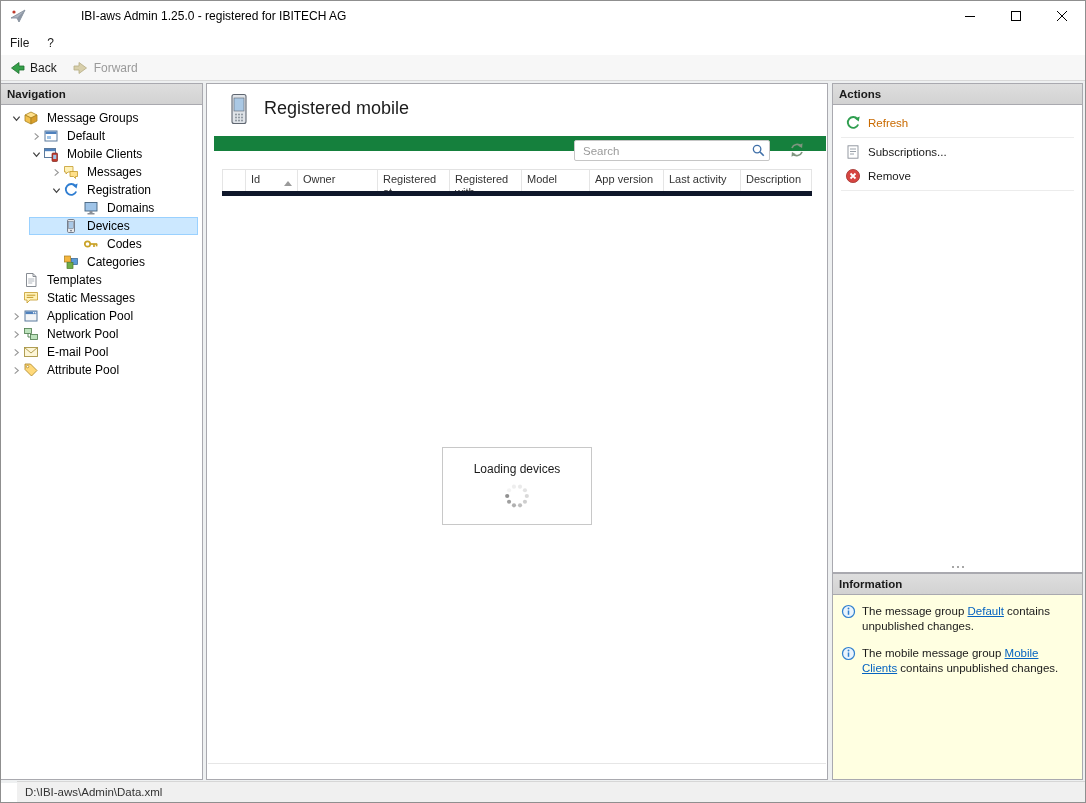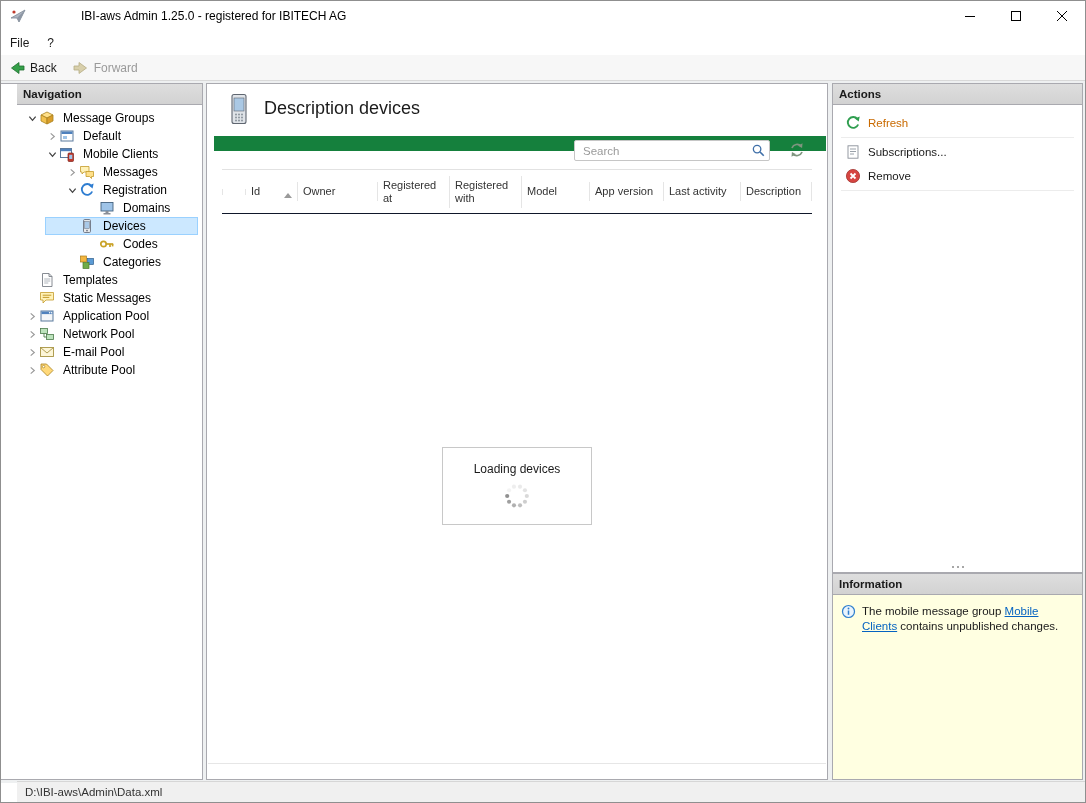--- a/index.html
+++ b/index.html
@@ -24,21 +24,21 @@
   .tool-btn.disabled { color:#9a9a9a; }
   .tool-btn svg { flex:none; }
 
   
   .content-bg { position:absolute; left:0; top:80px; width:100%; height:702px; background:#eef0f1; }
 
   
   .panel-header { height:21px; background:linear-gradient(#dedede,#d2d2d2); border-bottom:1px solid #a9a9af; font-size:11.5px; font-weight:bold; color:#1a1a1a; line-height:20px; padding-left:6px; }
 
   
-  .nav-panel { position:absolute; left:0; top:82px; width:202px; height:697px; background:#fff; border:1px solid #a9a9af; border-left:none;padding-left:16px; }
+  .nav-panel { position:absolute; left:0; top:82px; width:202px; height:697px; background:#fff; border:1px solid #a9a9af; border-left:none; }
   .tree { padding-top:4px; }
   .trow { position:relative; display:flex; align-items:center; height:18px; font-size:12px; color:#000; cursor:default; white-space:nowrap; }
   .lvl0 { padding-left:8px; } .lvl1 { padding-left:28px; } .lvl2 { padding-left:48px; } .lvl3 { padding-left:68px; }
   .chev { width:14px; height:18px; display:flex; align-items:center; justify-content:center; flex:none; position:relative; z-index:1; }
   .ticon { width:16px; height:16px; margin-right:5px; flex:none; position:relative; z-index:1; }
   .ticon svg { display:block; width:16px; height:16px; }
   .tlabel { position:relative; z-index:1; padding:0 3px; }
   .selbg { position:absolute; left:28px; right:4px; top:0; bottom:0; background:#cce8ff; border:1px solid #9ad1ff; }
 
   
@@ -47,21 +47,21 @@
   .main-head .devbig { position:absolute; left:20px; top:9px; }
   .main-title { position:absolute; left:57px; top:14px; font-size:18px; color:#1b1b1b; }
   .search-band { position:absolute; left:7px; right:1px; top:52px; height:15px; background:#15803d; }
   .search-box { position:absolute; right:56px; top:4px; width:196px; height:21px; }
   .search-box input { width:100%; height:100%; border:1px solid #c6c6c6; border-radius:2px; background:#fff; font-family:"Liberation Sans",sans-serif; font-size:11.5px; color:#444; padding:1px 24px 1px 8px; outline:none; }
   .search-box input::placeholder { color:#9a9a9a; }
   .search-glass { position:absolute; right:4px; top:3px; width:15px; height:15px; }
   .sync-btn { position:absolute; right:20px; top:5px; width:18px; height:18px; }
 
   
-  .thead { position:absolute; left:15px; top:85px; width:590px; height:45px; display:flex; border-top:1px solid #e2e2e2; border-bottom:1px solid #0f172a;align-items:center; }
+  .thead { position:absolute; left:15px; top:85px; width:590px; height:27px; display:flex; border-top:1px solid #e2e2e2; border-bottom:5px solid #0f172a; }
   .th { position:relative; border-right:1px solid #e5e5e5; font-size:11px; color:#333; padding:3px 5px; line-height:13px; overflow:hidden; }
   .th.c0 { width:24px; border-left:1px solid #e5e5e5; }
   .th.c1 { width:52px; } .th.c2 { width:80px; } .th.c3 { width:72px; } .th.c4 { width:72px; }
   .th.c5 { width:68px; } .th.c6 { width:74px; } .th.c7 { width:77px; } .th.c8 { width:71px; }
   .sortmark { position:absolute; right:5px; top:6px; }
   .table-bottom-line { position:absolute; left:1px; right:1px; top:679px; border-top:1px solid #e6e6e6; }
 
   
   .loading-box { position:absolute; left:235px; top:363px; width:150px; height:78px; background:#fff; border:1px solid #c8c8c8; text-align:center; }
   .loading-text { font-size:12px; color:#1a1a1a; margin-top:14px; }
@@ -382,21 +382,21 @@
               <circle cx="15" cy="21.5" r="1"></circle>
               <circle cx="9" cy="24.5" r="1"></circle>
               <circle cx="12" cy="24.5" r="1"></circle>
               <circle cx="15" cy="24.5" r="1"></circle>
               <circle cx="9" cy="27.5" r="1"></circle>
               <circle cx="12" cy="27.5" r="1"></circle>
               <circle cx="15" cy="27.5" r="1"></circle>
             </g>
           </svg>
       </span>
-      <span class="main-title">Description devices</span>
+      <span class="main-title">Registered mobile</span>
     </div>
 
     <div class="search-band">
       <div class="search-box">
         <input type="text" placeholder="Search" style="">
         <span class="search-glass">
           <svg viewBox="0 0 16 16" width="15" height="15">
               <circle cx="6.5" cy="6.5" r="4" fill="none" stroke="#3f6fa8" stroke-width="1.4"></circle>
               <line x1="9.6" y1="9.6" x2="13.6" y2="13.6" stroke="#3f6fa8" stroke-width="1.7"></line>
             </svg>
@@ -493,20 +493,28 @@
   </div>
 
   <div class="info-panel">
     <div class="panel-header">Information</div>
     <div class="note">
       <span class="nicon"><svg viewBox="0 0 16 16" width="15" height="15">
             <circle cx="8" cy="8" r="6.4" fill="#eaf4fd" stroke="#2f7fce" stroke-width="1.3"></circle>
             <rect x="7.2" y="6.9" width="1.6" height="4.6" fill="#2f7fce"></rect>
             <circle cx="8" cy="4.8" r="1" fill="#2f7fce"></circle>
           </svg></span>
+      <span><span>The message group </span><a>Default</a><span> contains unpublished changes.</span></span>
+    </div>
+    <div class="note">
+      <span class="nicon"><svg viewBox="0 0 16 16" width="15" height="15">
+            <circle cx="8" cy="8" r="6.4" fill="#eaf4fd" stroke="#2f7fce" stroke-width="1.3"></circle>
+            <rect x="7.2" y="6.9" width="1.6" height="4.6" fill="#2f7fce"></rect>
+            <circle cx="8" cy="4.8" r="1" fill="#2f7fce"></circle>
+          </svg></span>
       <span><span>The mobile message group </span><a>Mobile Clients</a><span> contains unpublished changes.</span></span>
     </div>
   </div>
 
   <div class="statusbar">
     <span>D:\IBI-aws\Admin\Data.xml</span>
     <span class="grip">
       <svg width="13" height="13" viewBox="0 0 13 13">
           <g fill="#9a9a9a">
             <rect x="10" y="2" width="2" height="2"></rect>

